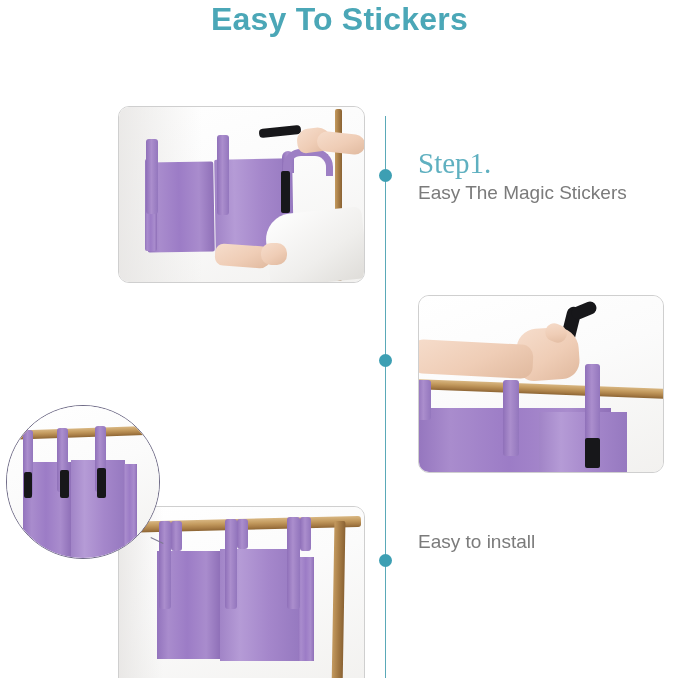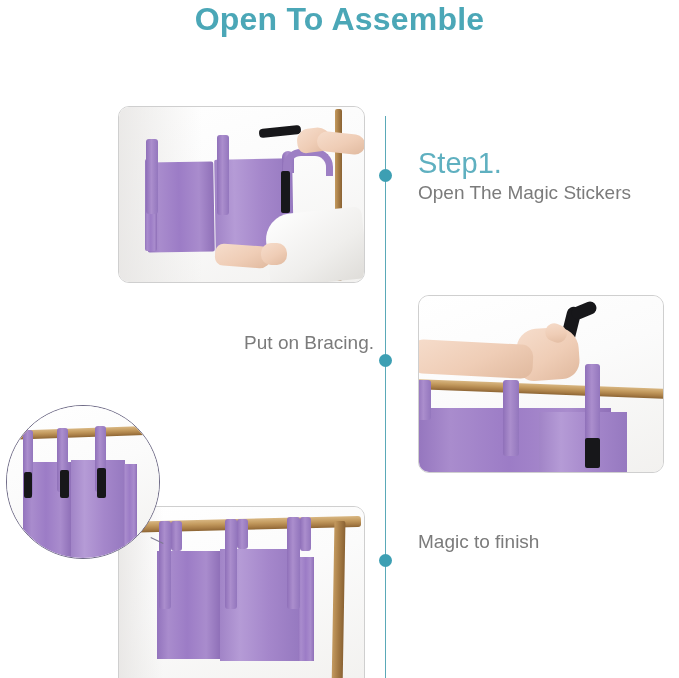--- a/index.html
+++ b/index.html
@@ -42,20 +42,21 @@
   .tl-dot.d1{top:169px;}
   .tl-dot.d2{top:354px;}
   .tl-dot.d3{top:554px;}
 
   
   .step{position:absolute;}
   .step .step-head{
     font-size:29px;font-weight:400;
     color:#5fb0c0;line-height:34px;
     white-space:nowrap;
+    font-family:Liberation Serif, serif;
   }
   .step .step-body{
     font-size:19px;font-weight:400;
     color:#7b7b7b;line-height:26px;
     white-space:nowrap;
   }
   .step1{left:418px;top:146px;text-align:left;}
   .step2{right:305px;top:330px;text-align:right;}
   .step3{left:418px;top:529px;text-align:left;}
 
@@ -134,38 +135,37 @@
   .lead{
     position:absolute;
     background:#7e7a92;
   }
 </style>
 </head>
 <body>
 
 <div class="stage">
 
-  <div class="title">Open To Assemble</div>
+  <div class="title">Easy To Stickers</div>
 
   <div class="timeline"></div>
   <div class="tl-dot d1"></div>
   <div class="tl-dot d2"></div>
   <div class="tl-dot d3"></div>
 
   <div class="step step1">
     <div class="step-head">Step1.</div>
-    <div class="step-body">Open The Magic Stickers</div>
+    <div class="step-body">Easy The Magic Stickers</div>
   </div>
 
   <div class="step step2">
-    <div class="step-body">Put on Bracing.</div>
   </div>
 
   <div class="step step3">
-    <div class="step-body">Magic to finish</div>
+    <div class="step-body">Easy to install</div>
   </div>
 
   <div class="panel p1">
     <div class="scene">
       <div class="bg-wall"></div>
       <div class="bg-shadowL"></div>
 
       <div class="post" style="left:216px;top:2px;width:7px;height:172px;"></div>
 
       <div class="fab" style="left:28px;top:55px;width:67px;height:90px;border-radius:2px;transform:rotate(-1deg);"></div>

